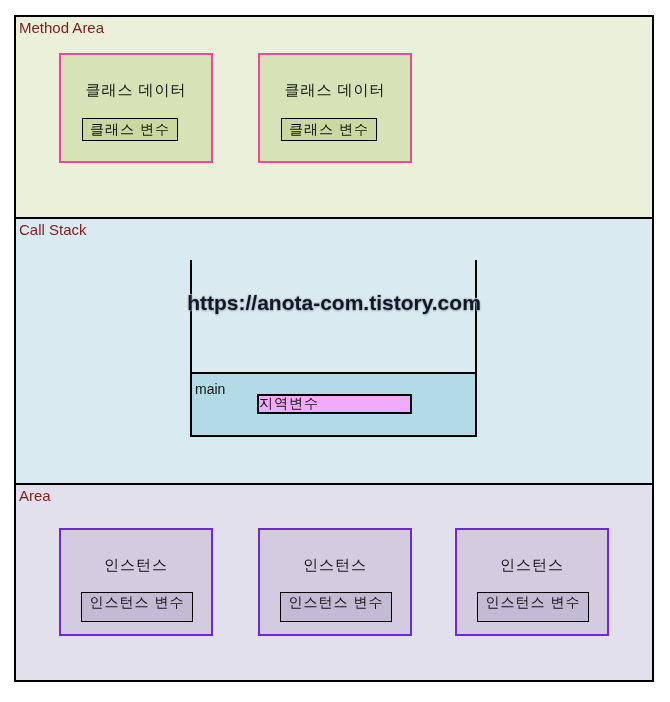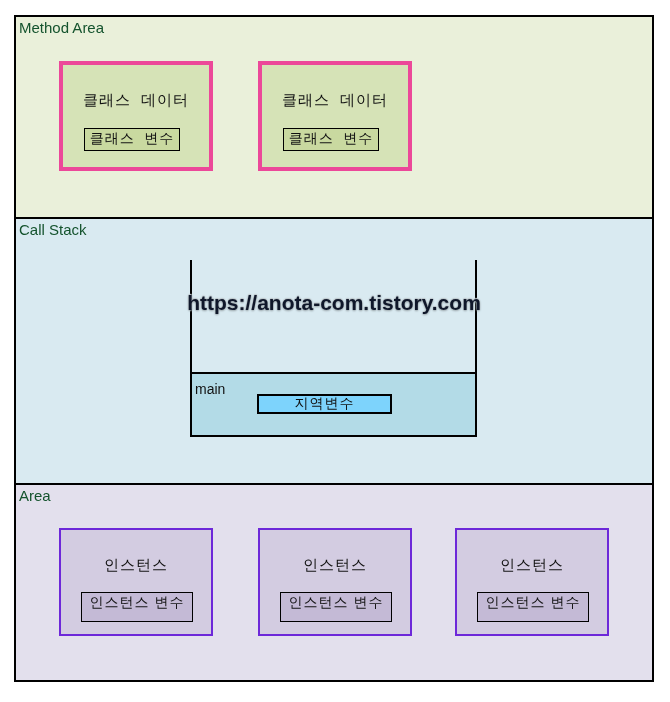--- a/index.html
+++ b/index.html
@@ -44,33 +44,32 @@
     flex: 1;
     background: #e3e0ed;
     border-top: 2px solid #000;
   }
   .section-label {
     position: absolute;
     left: 3px;
     top: 2px;
     font-size: 15px;
     line-height: 18px;
-    color: #14532d;
+    color: #7f1d1d;
     white-space: nowrap;
   }
   
   .class-box {
     position: absolute;
-    top: 44px;
+    top: 36px;
     width: 154px;
     height: 110px;
     background: #d6e3b7;
-    border: 4px solid #ec4899;
-    box-sizing: border-box;
-    font-family: Liberation Mono, monospace;
+    border: 2px solid #ec4899;
+    box-sizing: border-box;
   }
   .class-box.pos-1 { left: 43px; }
   .class-box.pos-2 { left: 242px; }
   .box-title {
     margin-top: 26px;
     text-align: center;
     font-size: 15px;
     letter-spacing: 1px;
   }
   .class-var-box {
@@ -126,26 +125,25 @@
     position: absolute;
     left: 3px;
     top: 7px;
     font-size: 14px;
     line-height: 17px;
   }
   .local-var-box {
     position: absolute;
     left: 65px;
     top: 20px;
-    width: 135px;
+    width: 155px;
     height: 20px;
-    background: #7dd3fc;
+    background: #f0abfc;
     border: 2px solid #000;
     box-sizing: border-box;
-    text-align: center;
     font-size: 14px;
     line-height: 15px;
     letter-spacing: 1px;
   }
   
   .inst-box {
     position: absolute;
     top: 43px;
     width: 154px;
     height: 108px;

